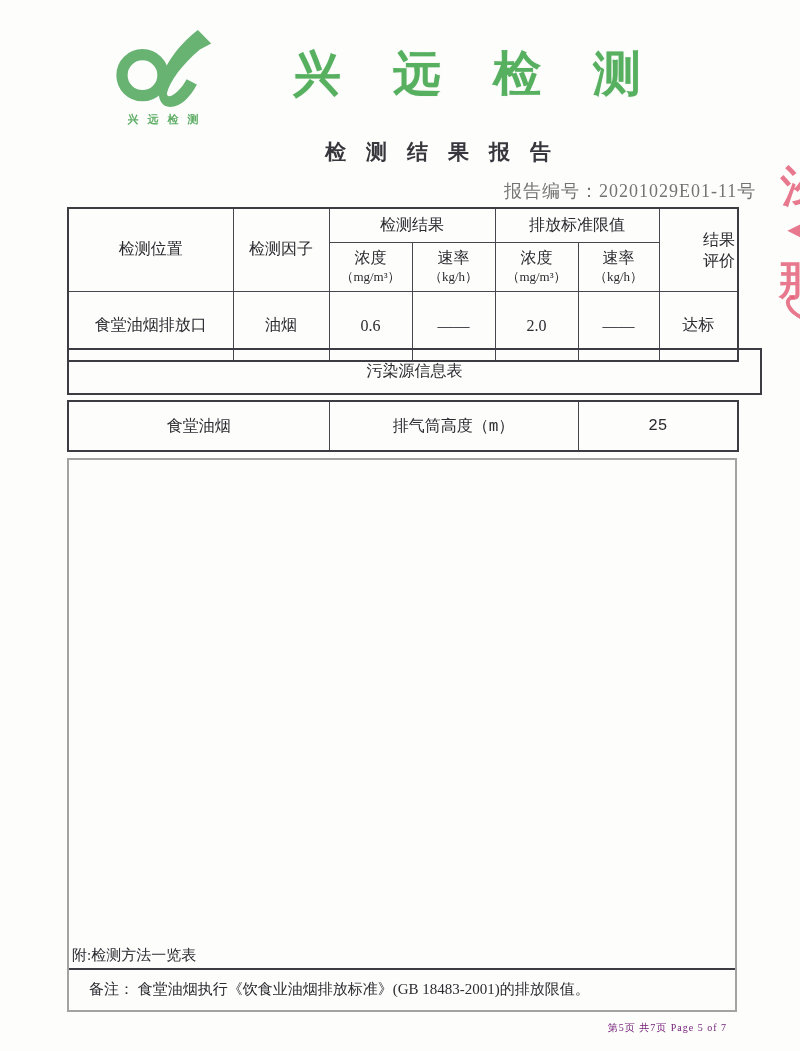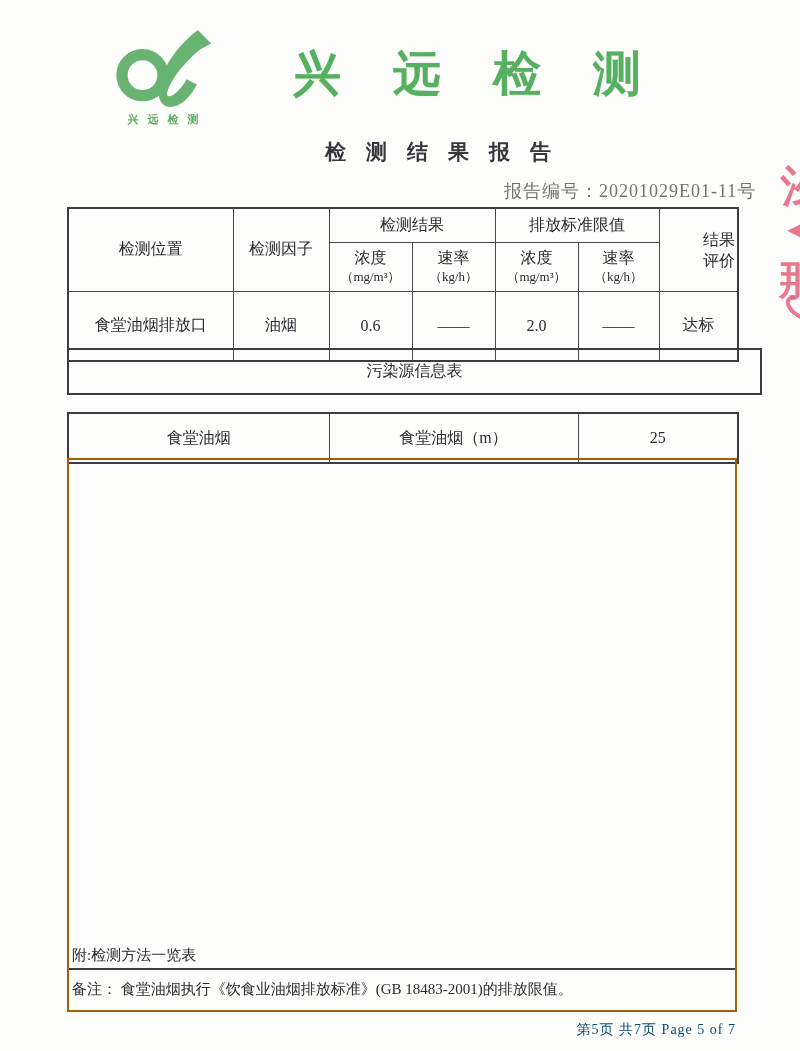--- a/index.html
+++ b/index.html
@@ -40,47 +40,47 @@
 
   
   table { border-collapse:collapse; table-layout:fixed; }
   td { border:1px solid #46464c; text-align:center; vertical-align:middle;
        font-size:16px; color:#2b2b30; padding:0 2px; }
   .t1, .t2, .t3 { position:absolute; left:67px; width:670px; }
   .t1 td, .t2 td, .t3 td { border-width:1px; }
   .t1, .t2, .t3 { border:2px solid #3c3c42; }
   .t1 { top:207px; }
   .t2 { top:348px; }
-  .t3 { top:412px; }
+  .t3 { top:400px;font-family:Liberation Mono, monospace; }
   .hl { font-size:16px; line-height:20px; }
   .hu { font-size:13px; line-height:17px; }
   .eval-line { line-height:21px;text-align:right; }
 
   
   .bigbox {
     position:absolute; left:67px; top:458px; width:670px; height:554px;
-    border:2px solid #a16207;
+    border:2px solid #a3a3a3;
     display:flex; flex-direction:column;
   }
   .content-area { flex:1 1 auto; }
   .attach-row {
     height:27px; line-height:24px;
     border-bottom:2px solid #3c3c42;
     font-size:15px; text-align:left; padding-left:3px;
   }
   .remark-row {
     height:40px; line-height:38px;
-    font-size:15px; text-align:left; padding-left:3px;
+    font-size:15px; text-align:left; padding-left:20px;
     white-space:nowrap; overflow:hidden;
   }
 
   
   .page-footer {
-    position:absolute; top:1021px; right:64px;
-    font-size:14px; color:#0c4a6e; letter-spacing:1px;
+    position:absolute; top:1021px; right:73px;
+    font-size:10px; color:#701a75; letter-spacing:1px;
   }
 
   
   .stamp { position:absolute; color:#e4617a; font-weight:bold; opacity:.85;
            font-family:"Liberation Serif",serif; white-space:nowrap; }
   .stamp-1 { left:781px; top:158px; font-size:42px; }
   .stamp-2 { left:788px; top:220px; font-size:16px; }
   .stamp-3 { left:779px; top:253px; font-size:40px; }
   .stamp-arc {
     position:absolute; left:784px; top:298px;
@@ -173,21 +173,21 @@
 
   <table class="t3">
     <colgroup>
       <col style="width:261px">
         <col style="width:249px">
         <col style="width:160px">
     </colgroup>
     <tbody>
         <tr style="height:50px">
       <td>食堂油烟</td>
-      <td>食堂油烟（m）</td>
+      <td>排气筒高度（m）</td>
       <td>25</td>
     </tr>
   </tbody>
     </table>
 
   <div class="bigbox">
     <div class="content-area"></div>
     <div class="attach-row">附:检测方法一览表</div>
     <div class="remark-row">备注： 食堂油烟执行《饮食业油烟排放标准》(GB 18483-2001)的排放限值。</div>
   </div>

